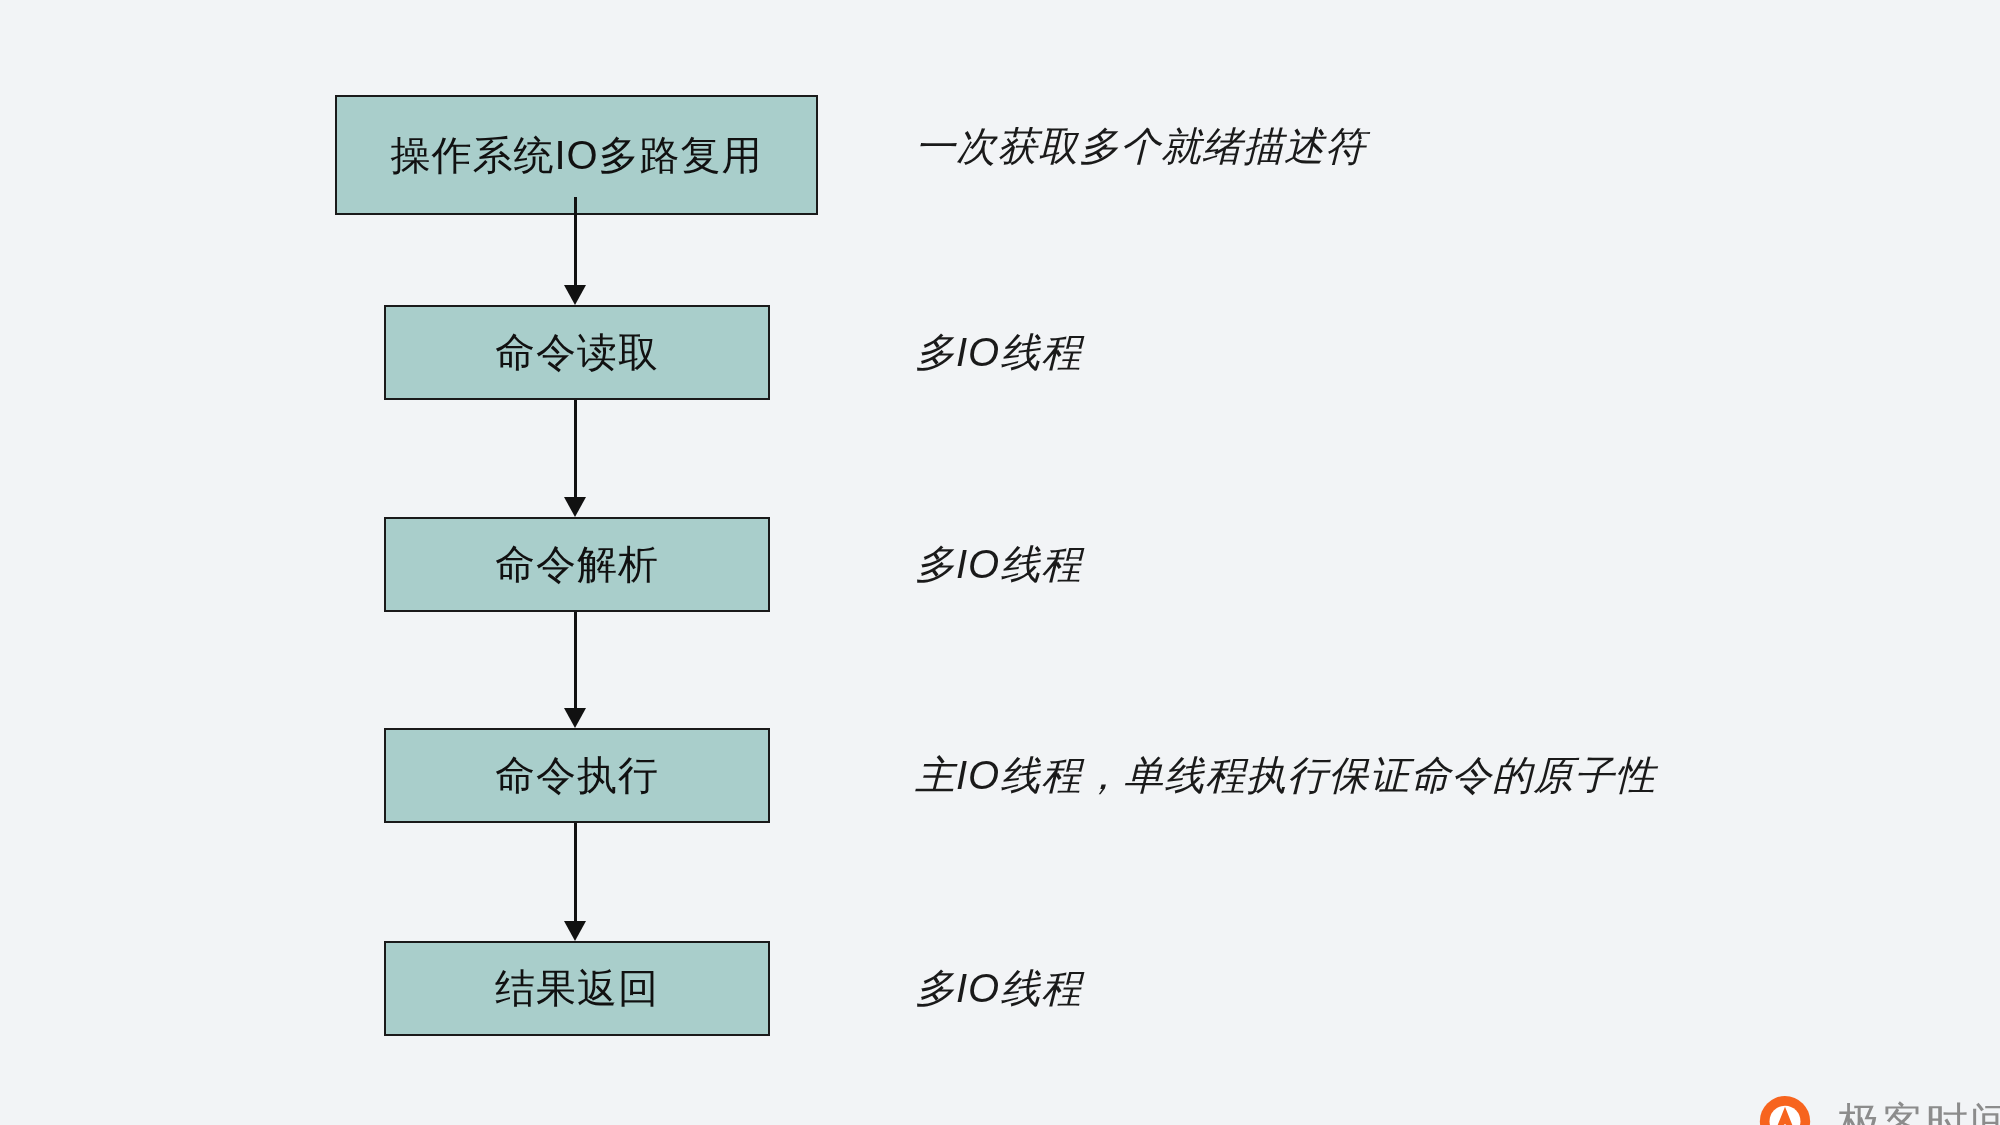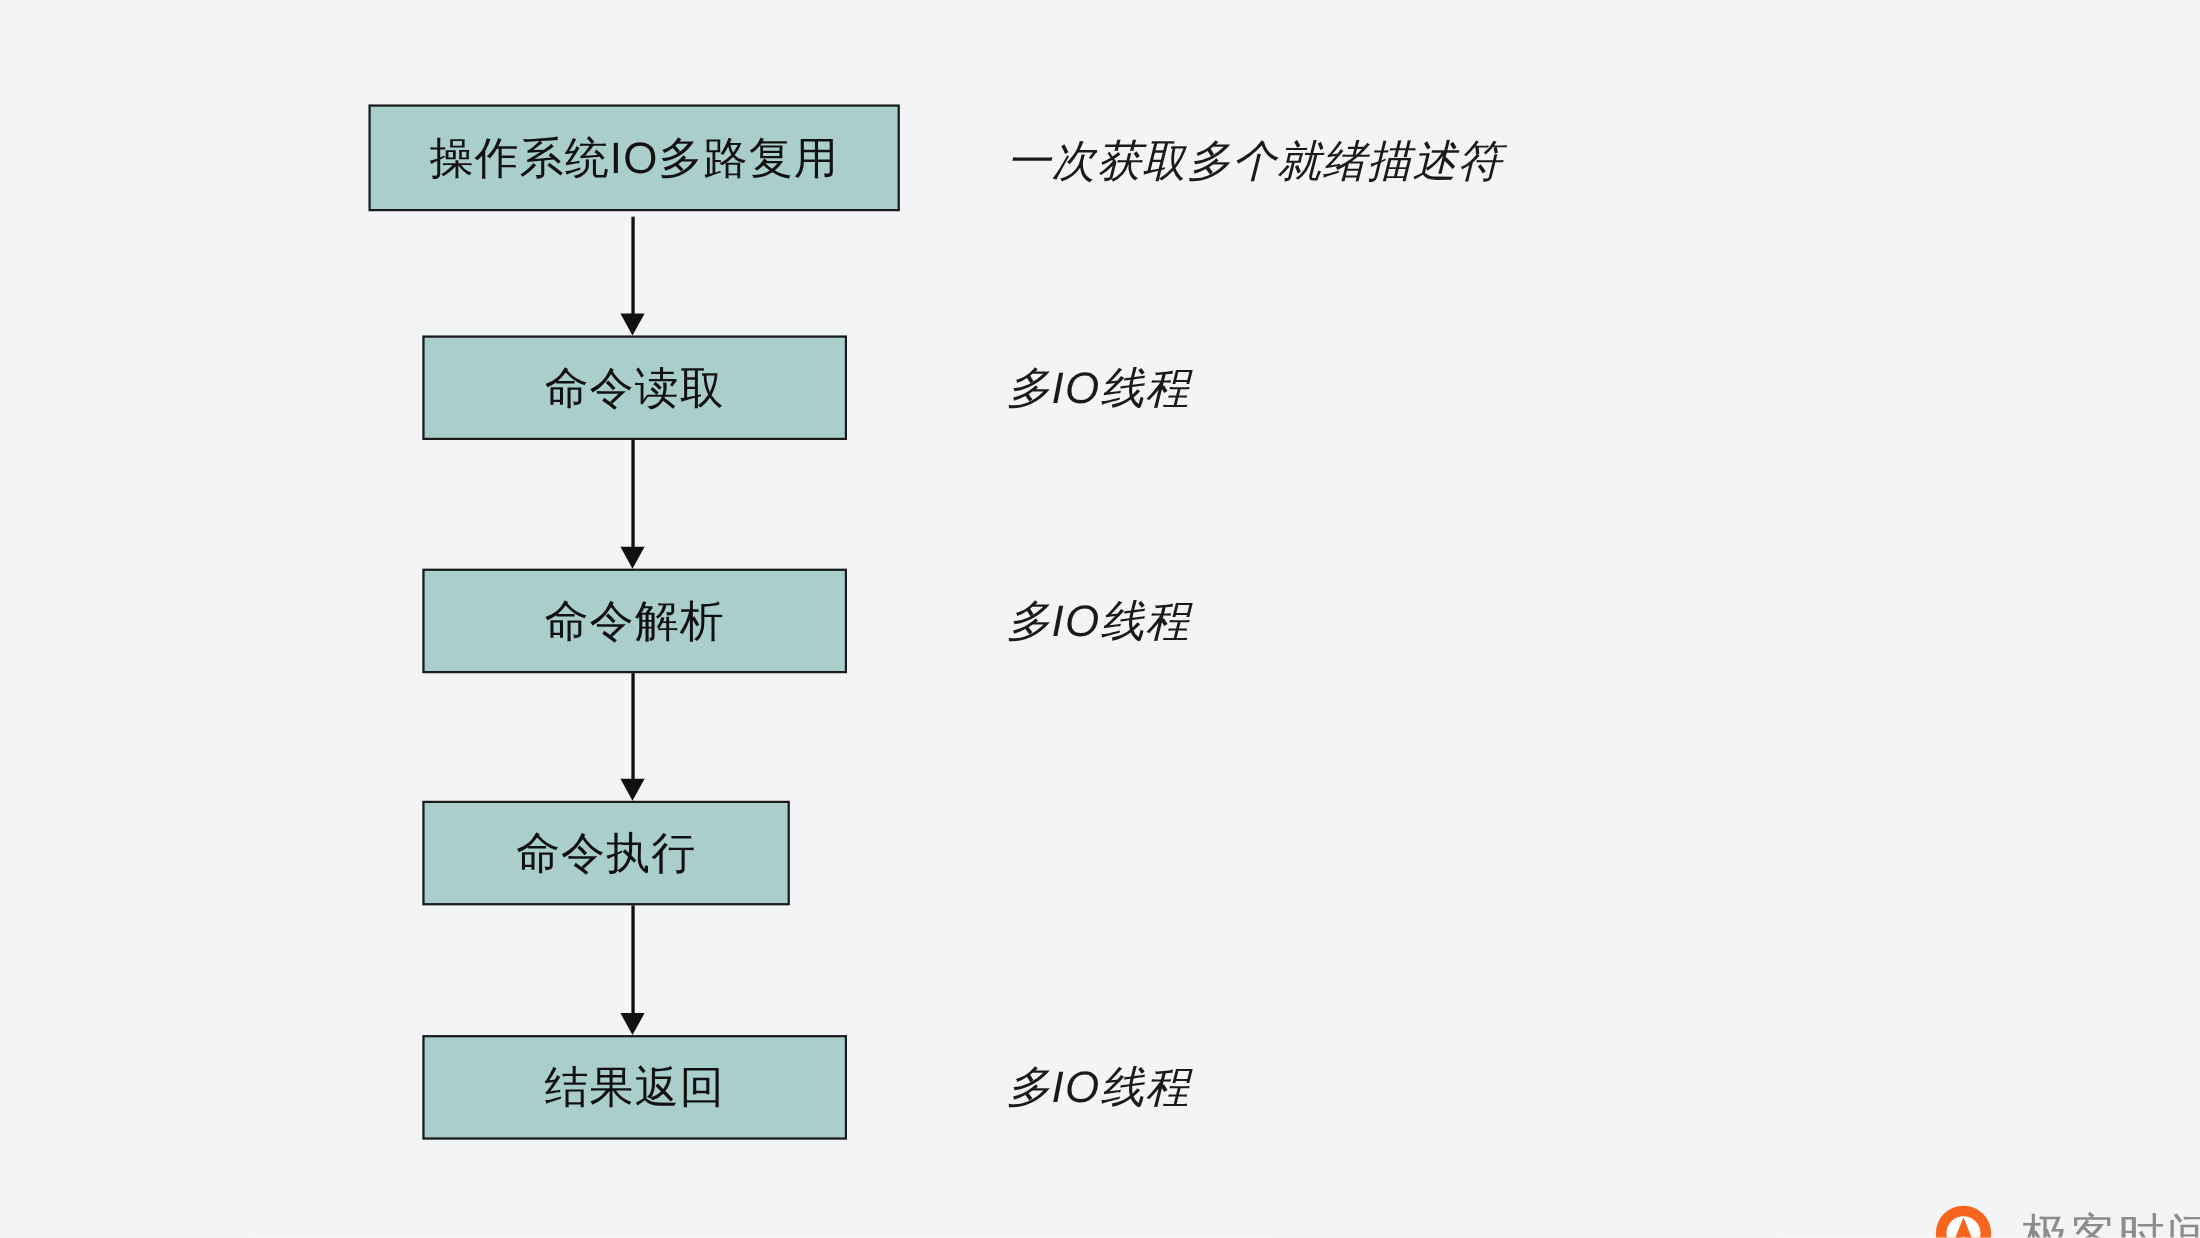--- a/index.html
+++ b/index.html
@@ -16,24 +16,24 @@
     background: #a9cecb;
     border: 2px solid #1a1a1a;
     box-sizing: border-box;
     display: flex;
     align-items: center;
     justify-content: center;
     font-size: 40px;
     color: #111111;
     letter-spacing: 1px;
   }
-  .box-1 { left: 335px; top: 95px;  width: 483px; height: 97px; }
+  .box-1 { left: 335px; top: 95px;  width: 483px; height: 120px; }
   .box-2 { left: 384px; top: 305px; width: 386px; height: 95px; }
   .box-3 { left: 384px; top: 517px; width: 386px; height: 95px; }
-  .box-4 { left: 384px; top: 728px; width: 334px; height: 95px; align-items: center; }
+  .box-4 { left: 384px; top: 728px; width: 386px; height: 95px; align-items: center; }
   .box-5 { left: 384px; top: 941px; width: 386px; height: 95px; }
 
   .annotation {
     position: absolute;
     left: 915px;
     display: flex;
     align-items: center;
     font-size: 40px;
     color: #1a1a1a;
     white-space: nowrap;
@@ -119,20 +119,23 @@
 
   <div class="annotation ann-1">
     <span>一次获取多个就绪描述符</span>
   </div>
   <div class="annotation ann-2">
     <span>多IO线程</span>
   </div>
   <div class="annotation ann-3">
     <span>多IO线程</span>
   </div>
+  <div class="annotation ann-4">
+    <span>主IO线程，单线程执行保证命令的原子性</span>
+  </div>
   <div class="annotation ann-5">
     <span>多IO线程</span>
   </div>
 
   <div class="watermark">
     <span style="display:inline-flex;">
       <svg width="58" height="64" viewBox="0 0 60 66" xmlns="http://www.w3.org/2000/svg">
 
         <circle cx="30" cy="27" r="26" fill="#f7641e"></circle>
 

